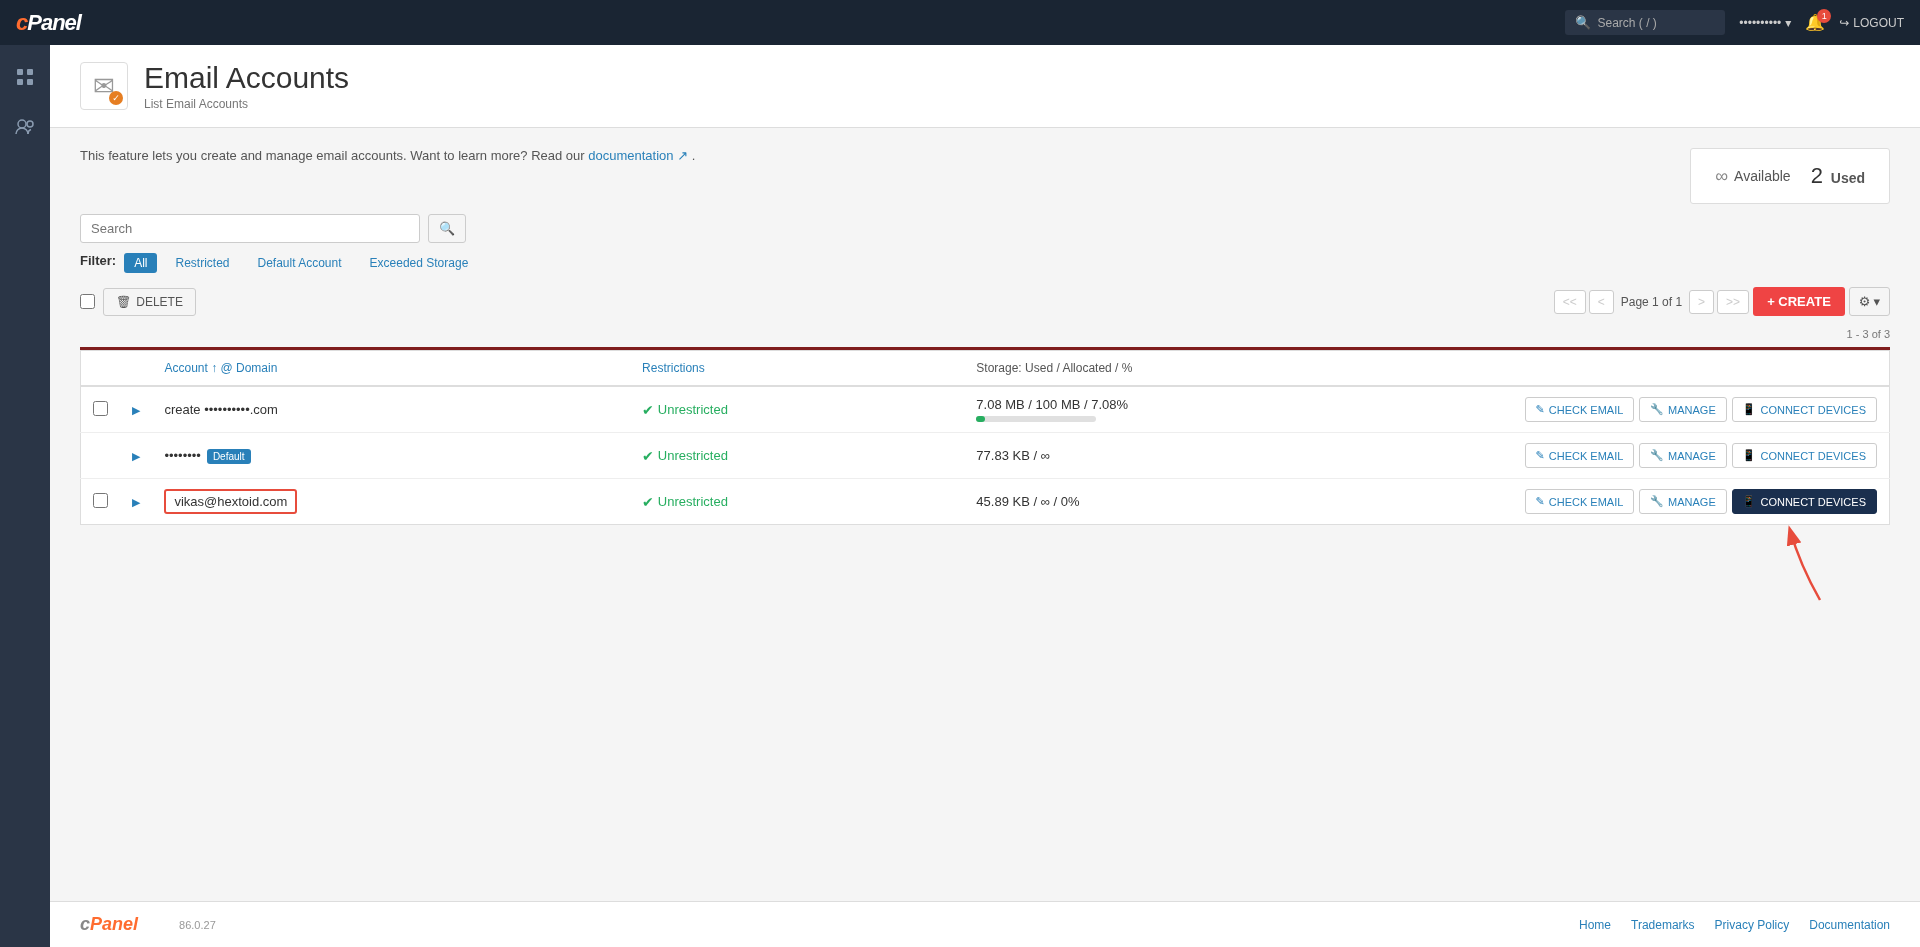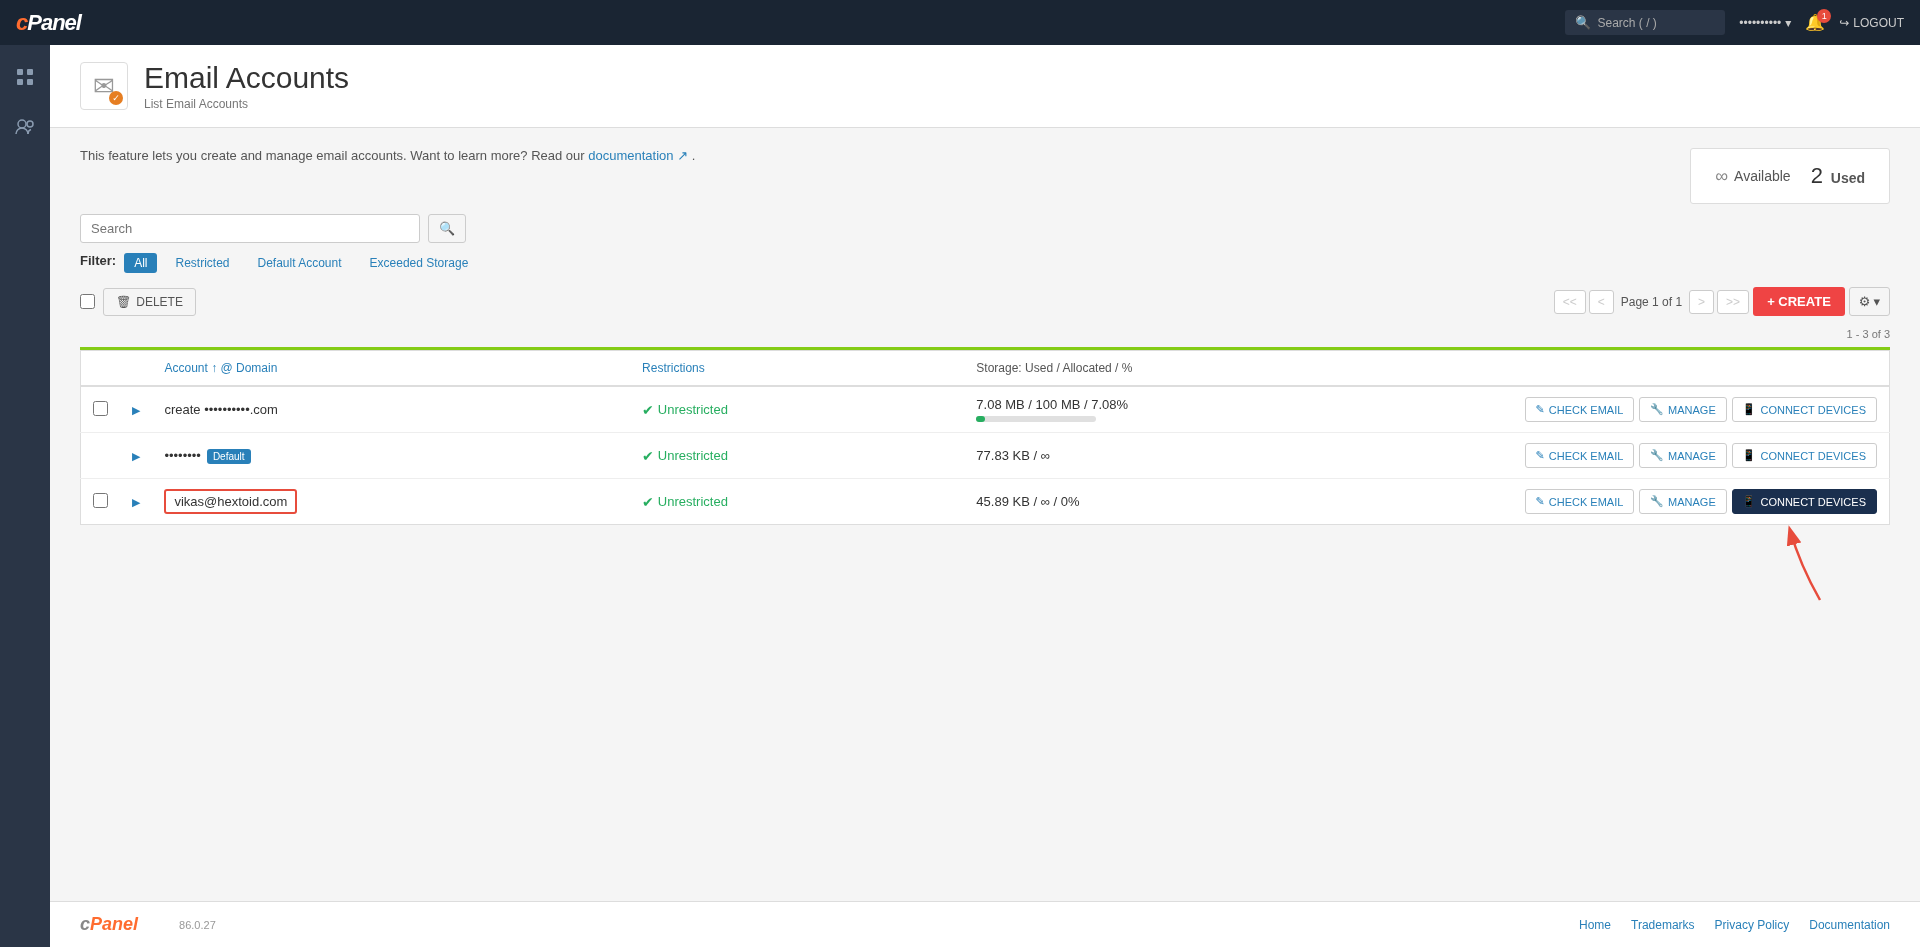--- a/index.html
+++ b/index.html
@@ -315,21 +315,21 @@
       margin-top: auto;
     }
     .footer-logo { display: flex; align-items: center; gap: 6px; }
     .footer-logo-text { font-style: italic; font-weight: 700; font-size: 18px; color: #ff6c2f; }
     .footer-logo-text span { color: #888; }
     .footer-version { font-size: 11px; color: #999; margin-left: 35px; }
     .footer-links { display: flex; gap: 20px; }
     .footer-link { color: #2980b9; font-size: 12px; text-decoration: none; }
 
     
-    .table-wrapper { border-top: 3px solid #84cc16; }
+    .table-wrapper { border-top: 3px solid #7f1d1d; }
   </style>
 </head>
 <body>
 
 <div class="topnav">
   <div class="topnav-left">
     <div class="cpanel-logo">
       <span>c</span>Panel
     </div>
   </div>

